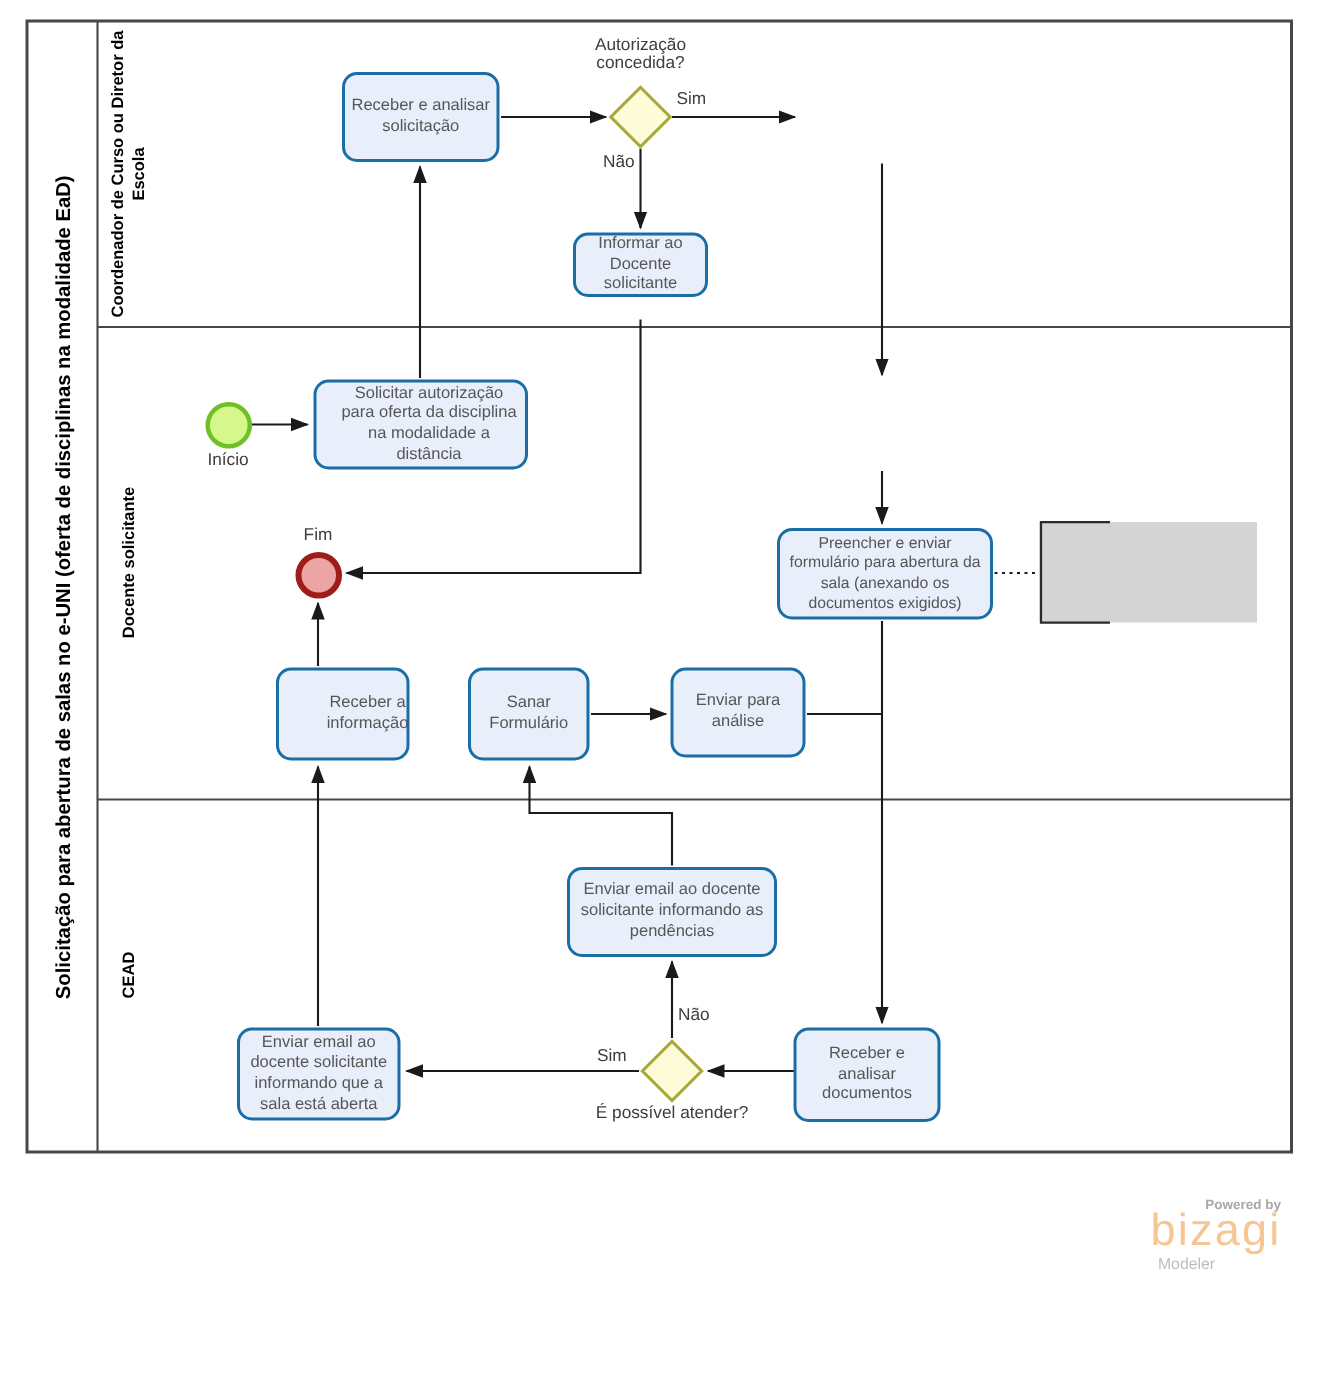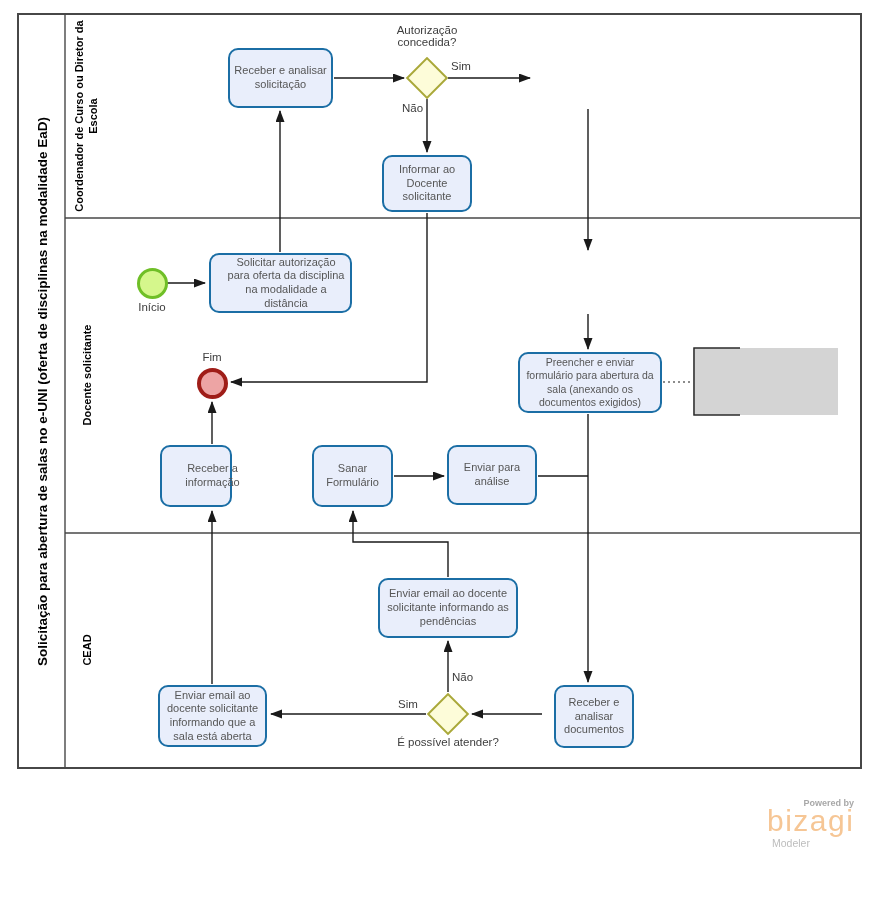--- a/index.html
+++ b/index.html
@@ -82,47 +82,47 @@
   <div class="vlabel lane-title" style="left:-30.5px;top:630px;width:235px;height:40px;">CEAD</div>
 
   <div class="event start" style="left:137px;top:268px;"></div>
   <div class="lbl center" style="left:122px;top:301px;width:60px;">Início</div>
   <div class="event end" style="left:197px;top:368px;"></div>
   <div class="lbl center" style="left:182px;top:351px;width:60px;">Fim</div>
 
   <div class="task" style="left:228px;top:48px;width:105px;height:60px;">
     <span>Receber  e analisar solicitação</span>
   </div>
-  <div class="task" style="left:382px;top:155px;width:90px;height:57px;">
+  <div class="task" style="left:382px;top:155px;width:90px;height:43px;">
     <span>Informar ao Docente solicitante</span>
   </div>
 
   <div class="task" style="left:209px;top:253px;width:143px;height:60px;padding-left:14px;">
     <span>Solicitar autorização para oferta da disciplina na modalidade a distância</span>
   </div>
   <div class="task" style="left:518px;top:352px;width:144px;height:61px;font-size:10.5px;">
     <span>Preencher e enviar formulário para abertura da sala (anexando os documentos exigidos)</span>
   </div>
-  <div class="task" style="left:160px;top:445px;width:72px;height:62px;padding-left:36px;">
+  <div class="task" style="left:184px;top:445px;width:89px;height:62px;padding-left:36px;">
     <span>Receber a informação</span>
   </div>
   <div class="task" style="left:312px;top:445px;width:81px;height:62px;">
     <span>Sanar Formulário</span>
   </div>
   <div class="task" style="left:447px;top:445px;width:90px;height:60px;">
     <span>Enviar para análise</span>
   </div>
 
   <div class="task" style="left:378px;top:578px;width:140px;height:60px;">
     <span>Enviar email ao docente solicitante informando as pendências</span>
   </div>
   <div class="task" style="left:158px;top:685px;width:109px;height:62px;">
     <span>Enviar email ao docente solicitante informando que a sala está aberta</span>
   </div>
-  <div class="task" style="left:554px;top:685px;width:80px;height:63px;">
+  <div class="task" style="left:529px;top:685px;width:98px;height:63px;">
     <span>Receber e analisar documentos</span>
   </div>
 
   <div class="gateway" style="left:412px;top:63px;"></div>
   <div class="lbl center" style="left:377px;top:24px;width:100px;">Autorização concedida?</div>
   <div class="lbl" style="left:451px;top:60px;">Sim</div>
   <div class="lbl" style="left:402px;top:102px;">Não</div>
 
   <div class="gateway" style="left:433px;top:699px;"></div>
   <div class="lbl center" style="left:388px;top:736px;width:120px;">É possível atender?</div>

